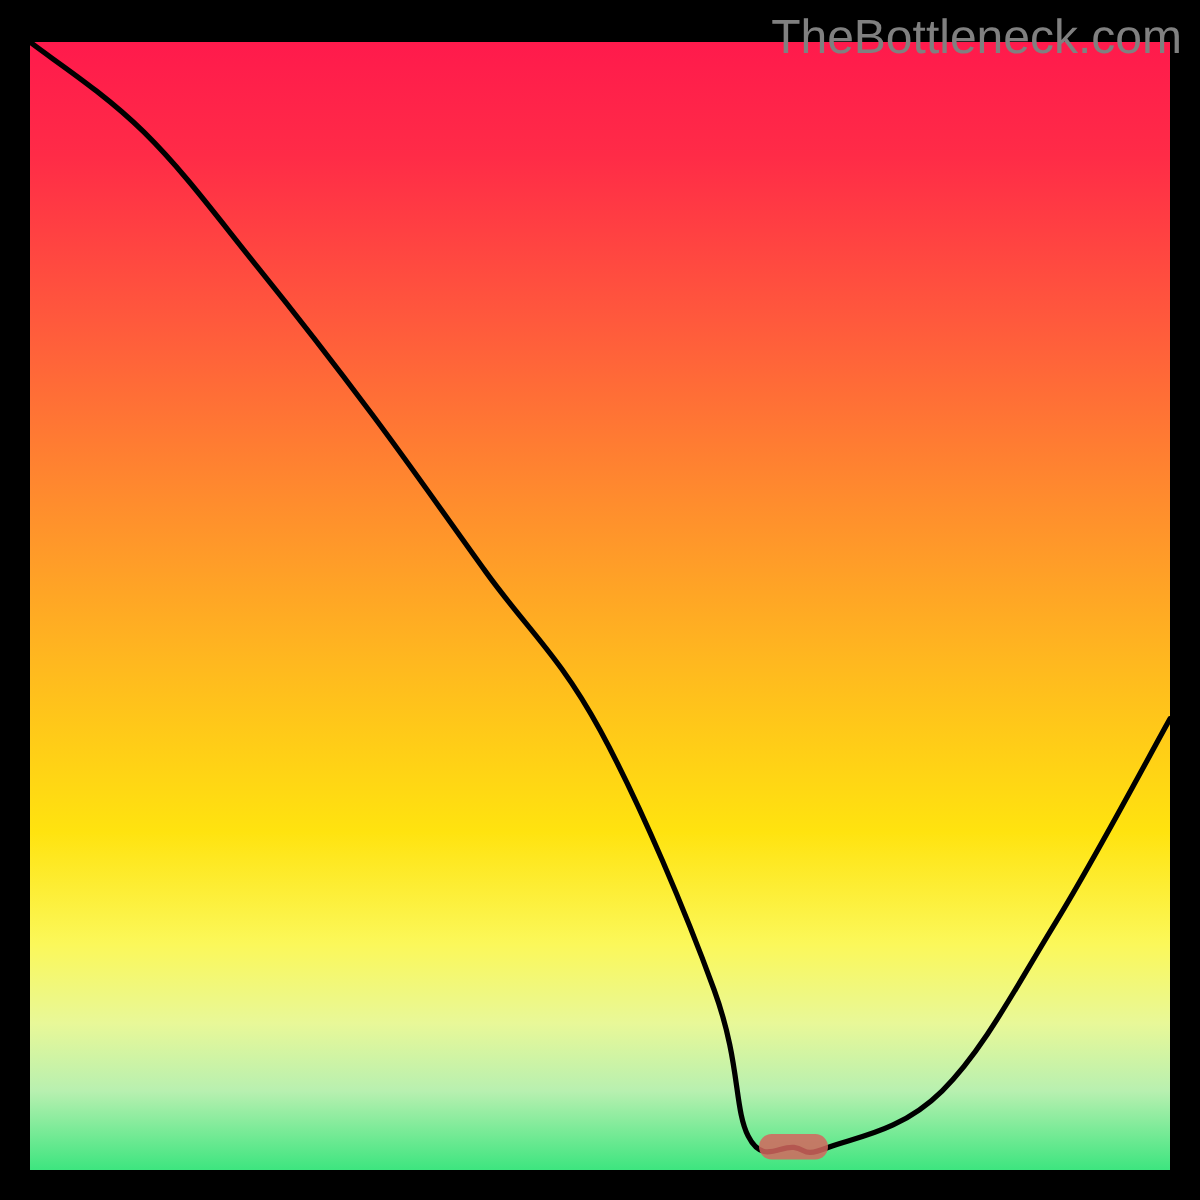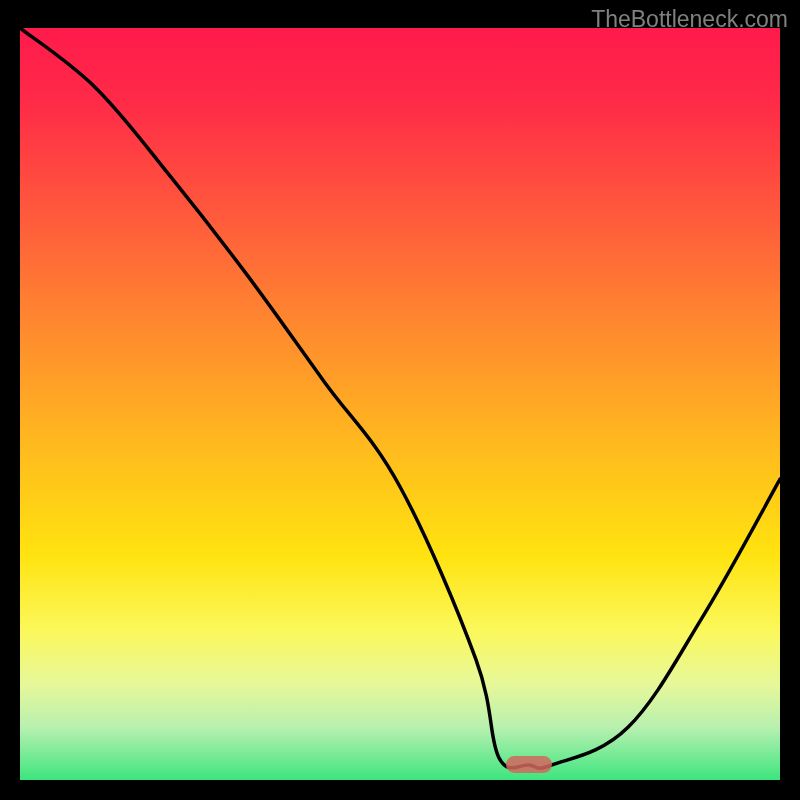--- a/index.html
+++ b/index.html
@@ -9,21 +9,21 @@
     height: 800px;
     background: #000;
     position: relative;
     font-family: Arial, sans-serif;
   }
   .watermark {
     position: absolute;
     top: 6px;
     right: 12px;
     color: #808080;
-    font-size: 23px;
+    font-size: 32px;
     font-weight: 500;
     z-index: 10;
   }
   .plot-area {
     position: absolute;
     left: 20px;
     top: 28px;
     width: 760px;
     height: 752px;
     background: linear-gradient(to bottom,

